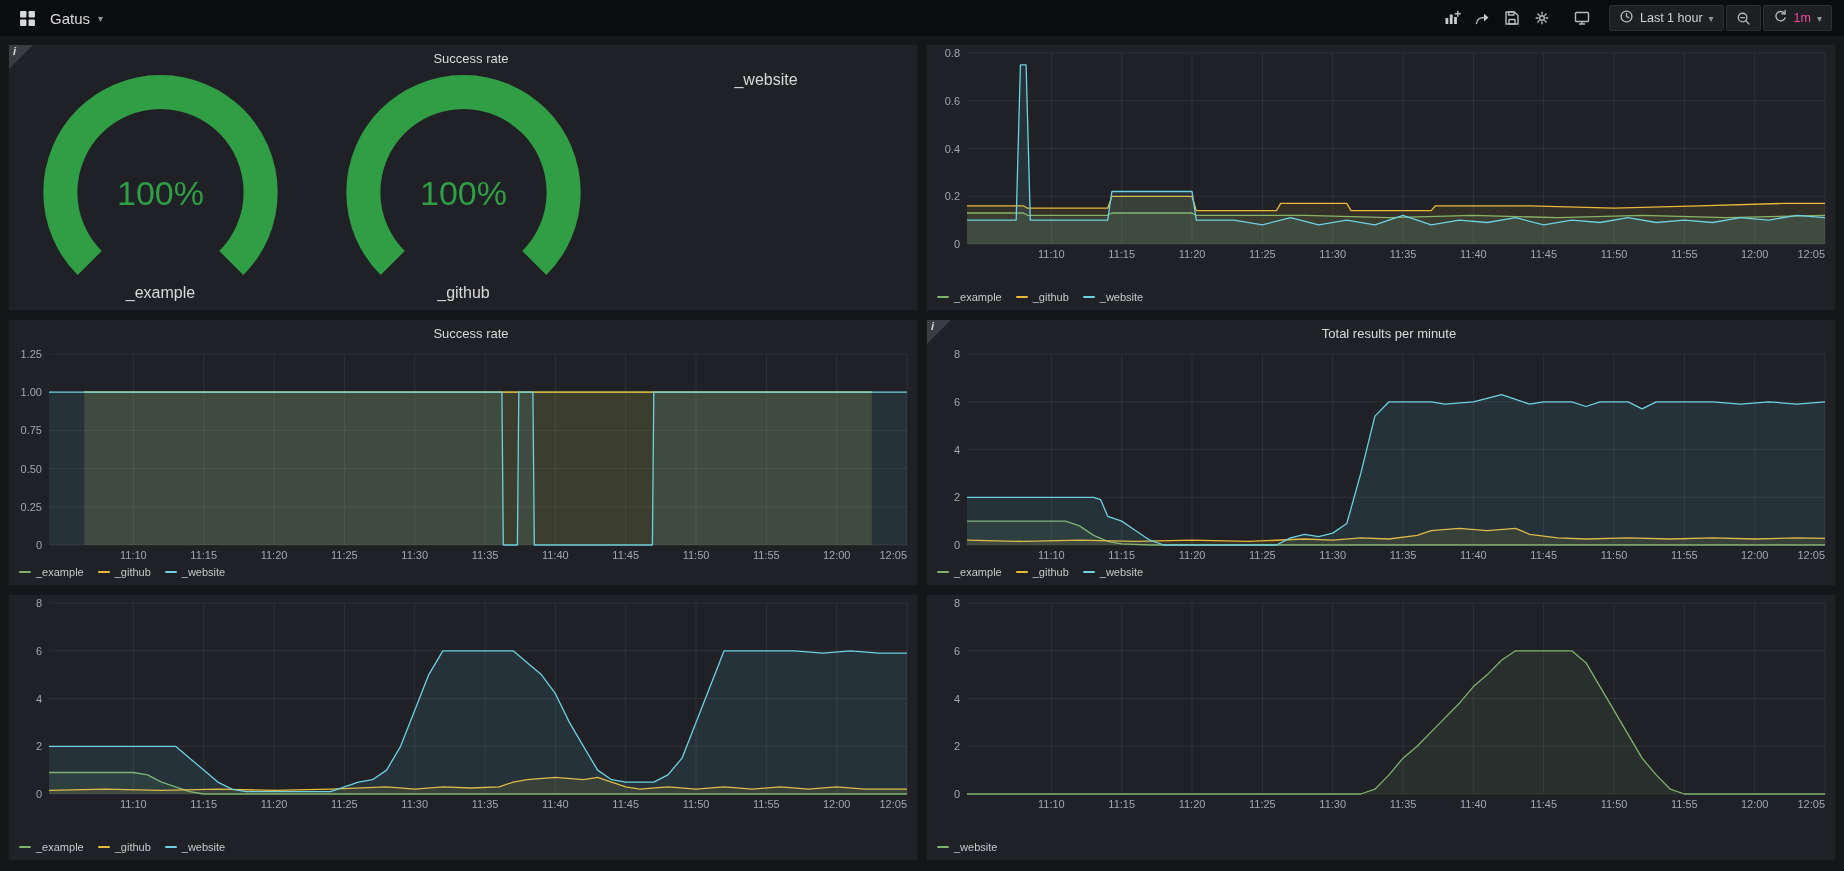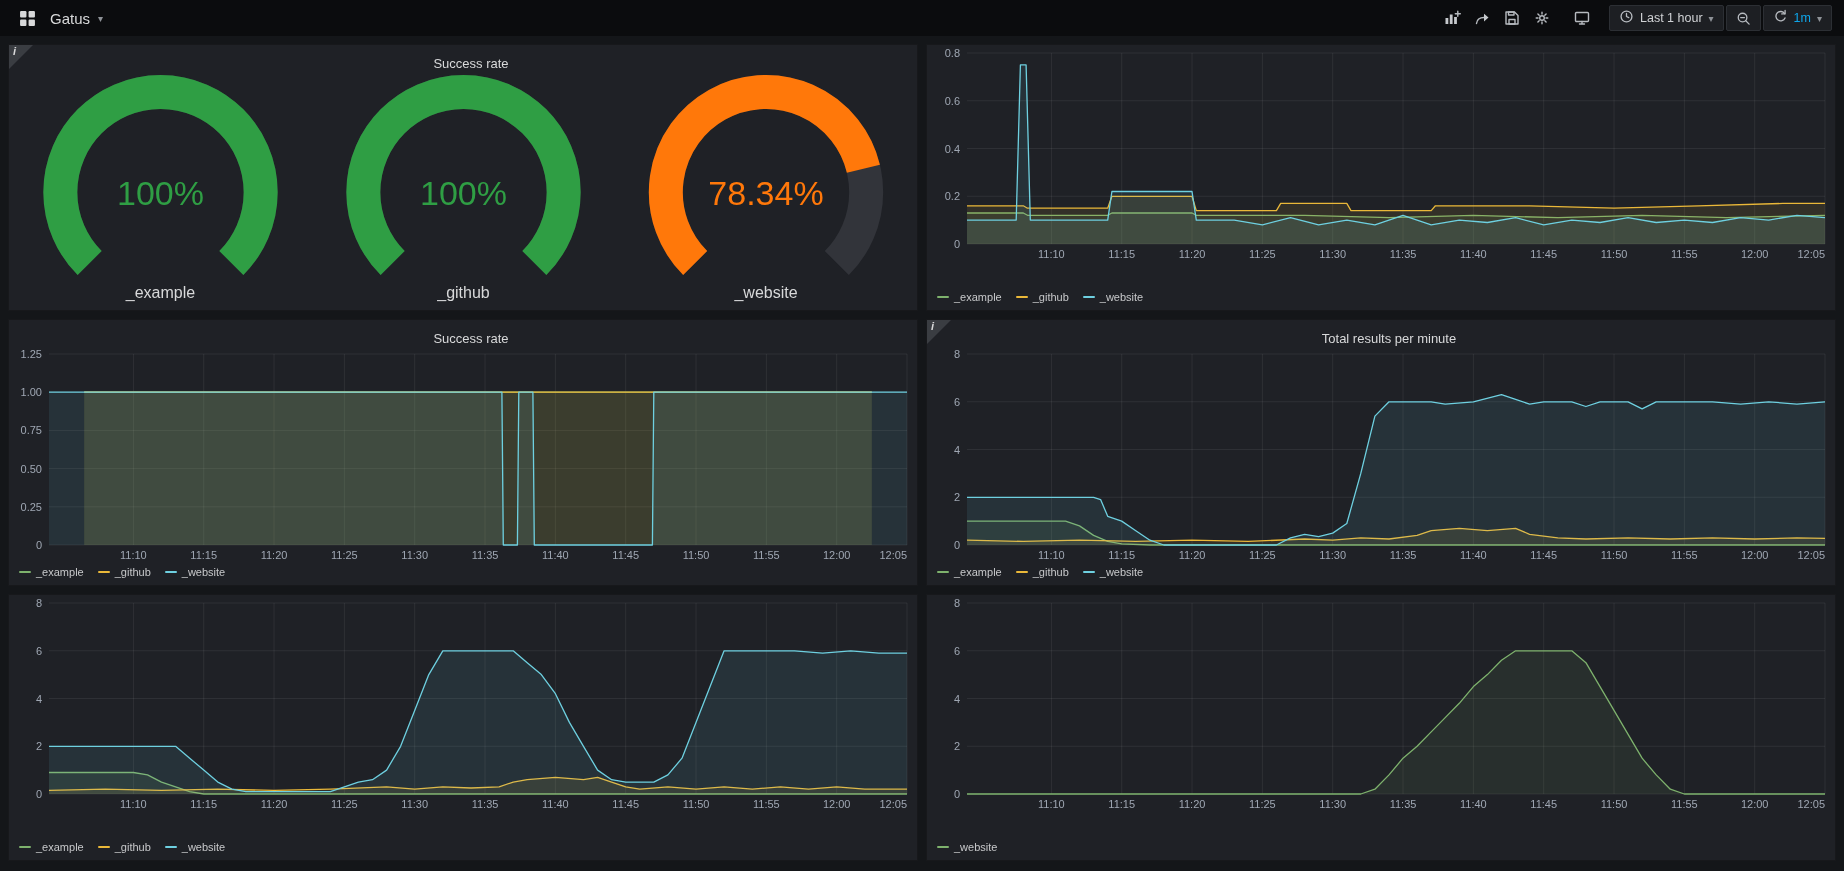--- a/index.html
+++ b/index.html
@@ -22,21 +22,21 @@
   .btn-sep { width:10px; }
   .nav svg, .navbar svg { stroke:#b7bbc0; fill:none; stroke-width:1.4;
     stroke-linecap:round; stroke-linejoin:round; }
   .navbar svg .fill { fill:#c6c9cd; stroke:none; }
   .apps-icon svg .fill { fill:#d8d9da; }
 
   
   .dash { display:grid; grid-template-columns:1fr 1fr; grid-auto-rows:267px; gap:8px; padding:8px; }
   .panel { background:#1f2126; border:1px solid #17181b; position:relative;
     display:flex; flex-direction:column; }
-  .panel-header { height:26px; display:flex; align-items:flex-end; justify-content:center;
+  .panel-header { height:26px; display:flex; align-items:center; justify-content:center;
     cursor:pointer; flex:0 0 auto;margin-left:16px; }
   .panel-title { font-size:13px; font-weight:500; color:#d8d9da; }
   .info-corner { position:absolute; top:0; left:0; width:0; height:0;
     border-top:24px solid #3a3d42; border-right:24px solid transparent; z-index:2; }
   .info-glyph { position:absolute; top:-24px; left:4px; font-size:11px; font-style:italic;
     font-weight:bold; color:#d8d9da; }
 
   
   .chart { flex:1 1 auto; min-height:0; position:relative; }
   .chart svg { display:block; }
@@ -123,21 +123,21 @@
         <path d="M10.4 10.4 L14 14 M5 7h4"></path>
       </svg>
     </button>
     <button class="nav-box-btn">
       <span>
         <svg width="15" height="15" viewBox="0 0 16 16">
           <path d="M12.8 9.5A5 5 0 1 1 12.4 5"></path>
           <path d="M12.9 1.6v3.6H9.3"></path>
         </svg>
       </span>
-      <span style="color: #0ea5e9;">1m</span>
+      <span style="color: #ec4899;">1m</span>
       <span class="caret">▾</span>
     </button>
   </div>
 </div>
 
 <div class="dash">
 
   <section class="panel">
     <div class="info-corner">
       <span class="info-glyph">i</span>
@@ -156,25 +156,20 @@
       </div>
       <div class="gauge">
         <div class="gauge-arc"><svg width="303" height="211">
               <path d="M 80.67 192.01 A 100.17574692442882 100.17574692442882 0 1 1 222.33 192.01" stroke="#32343a" stroke-width="34" fill="none"></path>
               <path d="M 80.67 192.01 A 100.17574692442882 100.17574692442882 0 1 1 222.33 192.01" stroke="#2f9e44" stroke-width="34" fill="none"></path>
               <text x="151.5" y="134.17574692442884" text-anchor="middle" font-size="34" fill="#2f9e44">100%</text>
             </svg></div>
         <div class="gauge-label">_github</div>
       </div>
       <div class="gauge">
-        <div class="gauge-arc"><svg width="302" height="211">
-              <path d="M 80.17 192.01 A 100.17574692442882 100.17574692442882 0 1 1 221.83 192.01" stroke="#32343a" stroke-width="34" fill="none"></path>
-              <path d="M 80.17 192.01 A 100.17574692442882 100.17574692442882 0 1 1 248.42 97.82" stroke="#ff780a" stroke-width="34" fill="none"></path>
-              <text x="151" y="134.17574692442884" text-anchor="middle" font-size="34" fill="#ff780a">78.34%</text>
-            </svg></div>
         <div class="gauge-label">_website</div>
       </div>
     </div>
   </section>
 
   <section class="panel">
     <div class="chart">
         <svg width="908" height="217">
           <line x1="40" y1="199" x2="898" y2="199" class="grid"></line>
           <text x="33" y="203" text-anchor="end">0</text>

